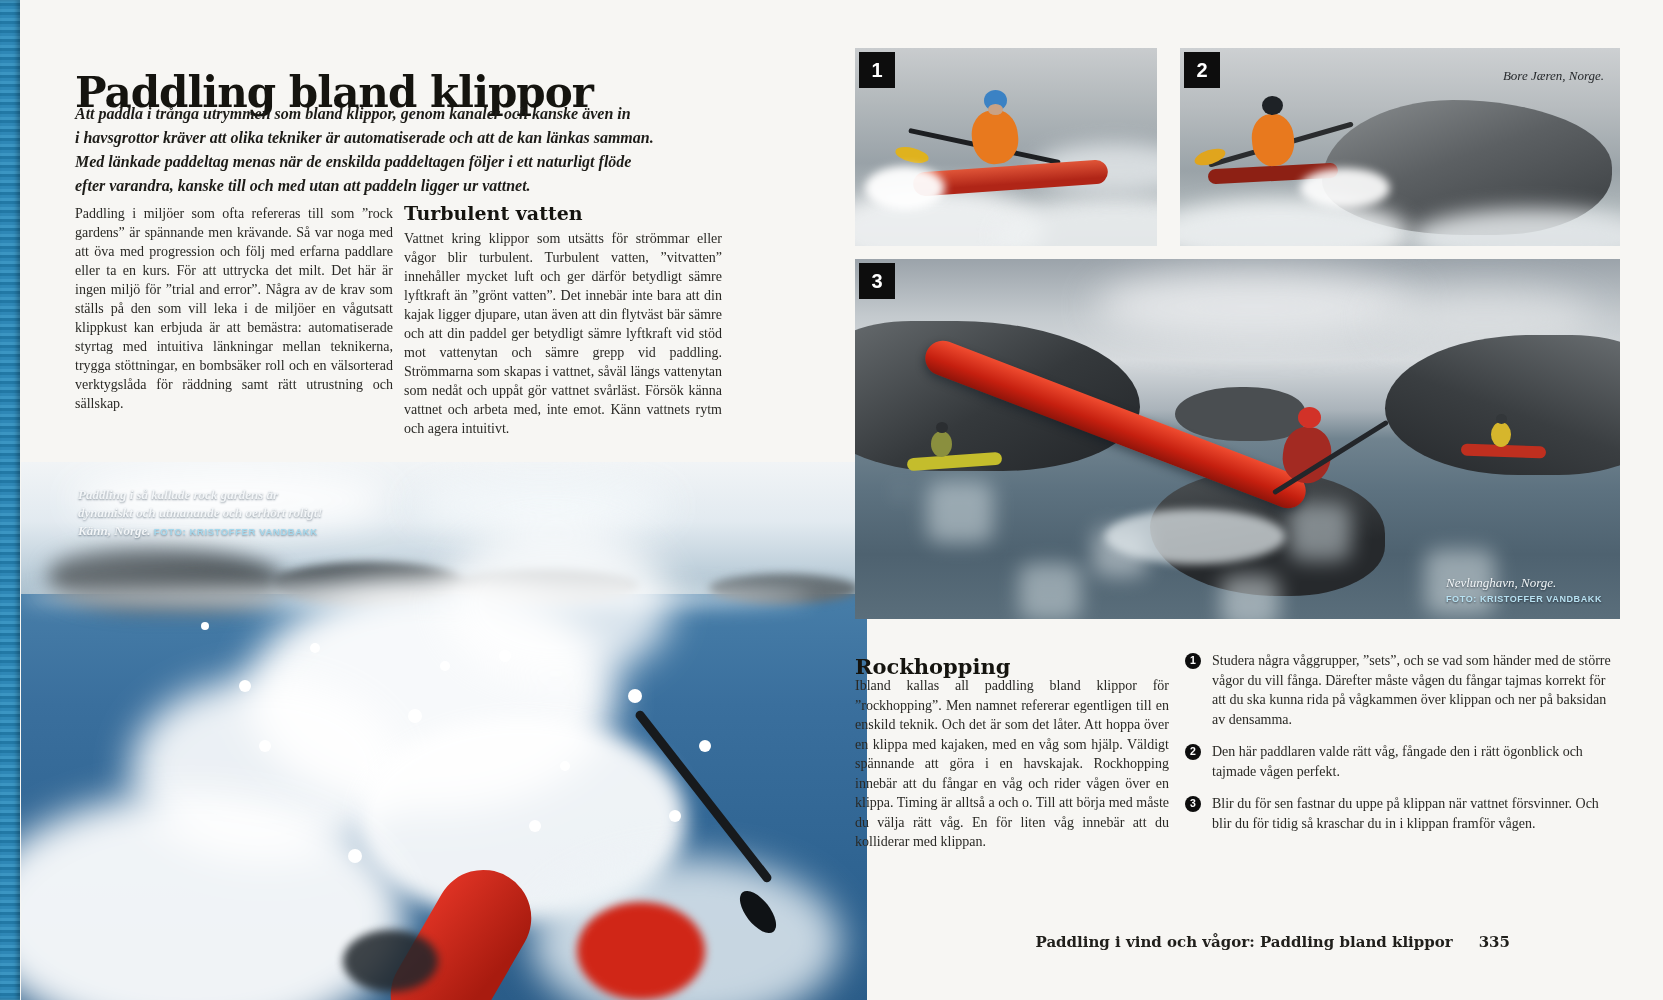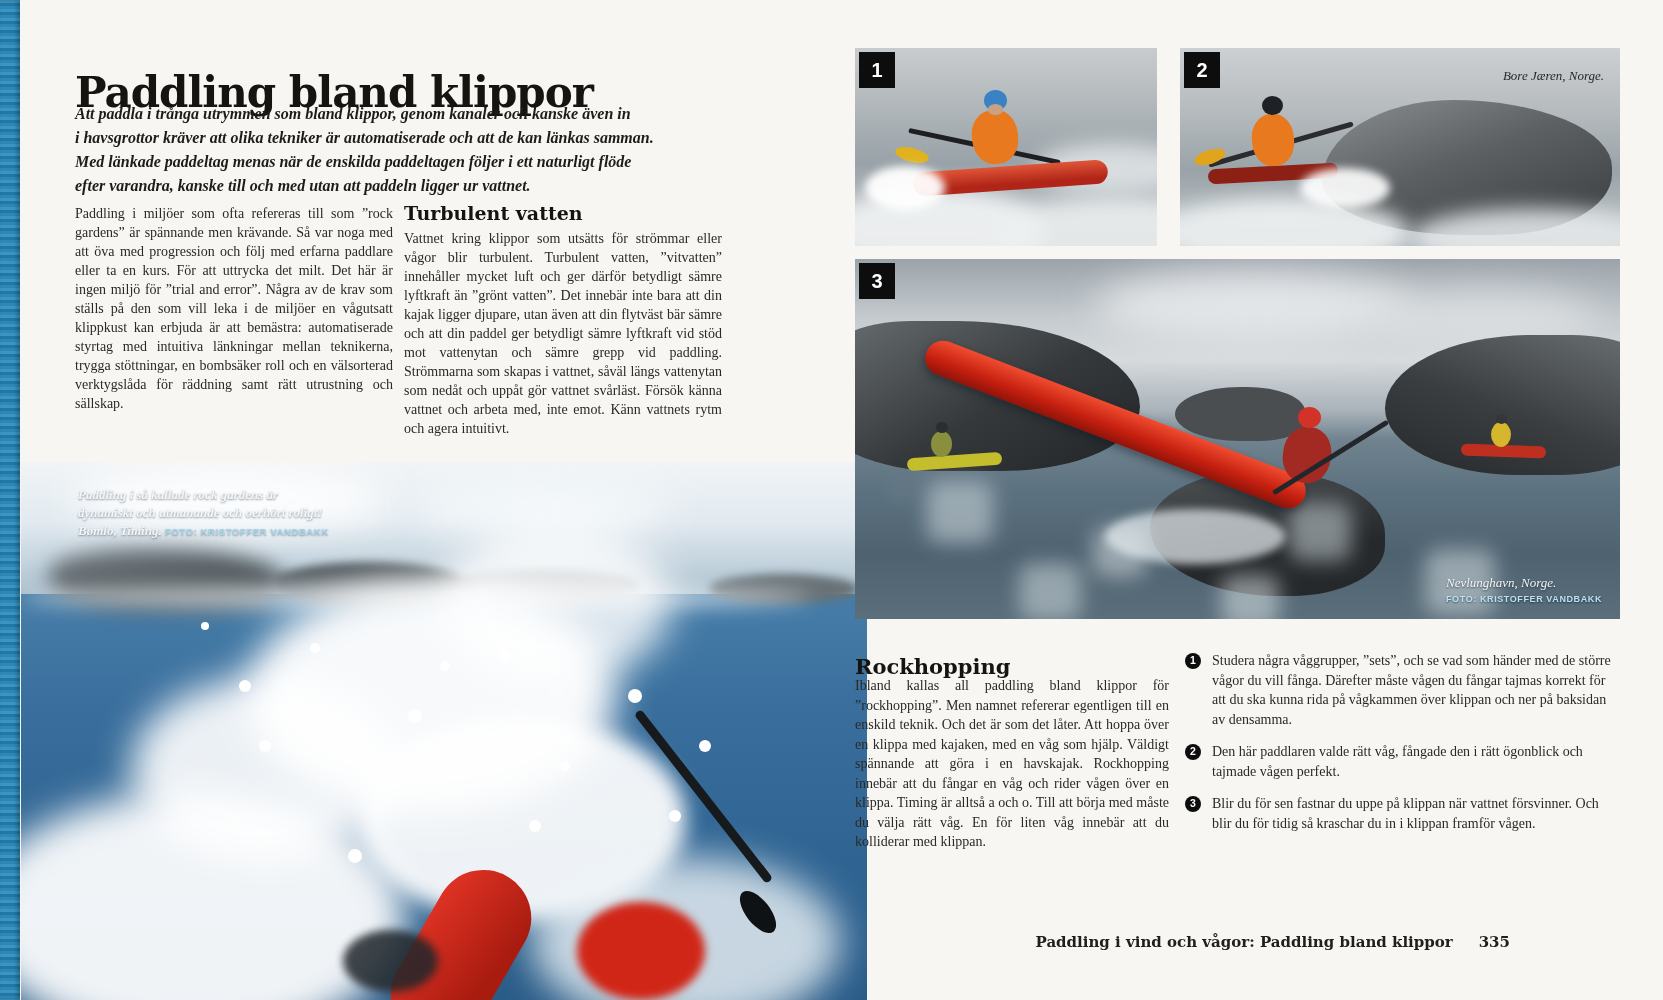--- a/index.html
+++ b/index.html
@@ -103,21 +103,21 @@
       box-shadow:40px 60px 0 2px #fff,110px 22px 0 1px #fff,210px 90px 0 3px #fff,300px 30px 0 2px #fff,360px 140px 0 1px #fff,430px 70px 0 3px #fff,470px 190px 0 2px #fff,150px 230px 0 3px #fff,260px 270px 0 2px #fff,390px 310px 0 4px #fff,60px 120px 0 2px #fff,330px 200px 0 2px #fff,500px 120px 0 2px #fff,240px 40px 0 1px #fff;"></div>
     <div style="position:absolute;left:575px;top:330px;width:215px;height:9px;border-radius:5px;background:#171a1d;transform:rotate(52deg);"></div>
     <div class="blob" style="left:712px;top:438px;width:50px;height:24px;background:#0f1215;transform:rotate(52deg);"></div>
     <div style="position:absolute;left:392px;top:402px;width:96px;height:185px;border-radius:48px;background:linear-gradient(100deg,#e23425,#a81b0f 80%);transform:rotate(30deg);"></div>
     <div class="blob soft2" style="left:556px;top:440px;width:128px;height:98px;background:#d02617;"></div>
     <div class="blob soft2" style="left:322px;top:468px;width:95px;height:62px;background:#20262b;opacity:.85;"></div>
     <div class="capL">
       <div>Paddling i så kallade rock gardens är</div>
       <div>dynamiskt och utmanande och oerhört roligt!</div>
       <div>
-        <span>Bømlo, Timing.</span>
+        <span>Känn, Norge.</span>
         <span class="credit">FOTO: KRISTOFFER VANDBAKK</span>
       </div>
     </div>
   </div>
 
   <div class="photo" style="left:855px;top:48px;width:302px;height:198px;background:linear-gradient(180deg,#c9ccce 0%,#b2b8bb 28%,#99a2a8 58%,#b6bdc0 82%,#a6aeb2 100%);">
     <div class="badge">1</div>
     <div class="blob soft" style="left:-30px;top:140px;width:220px;height:85px;background:#f2f4f5;opacity:.9;"></div>
     <div class="blob soft" style="left:140px;top:150px;width:240px;height:75px;background:#eef1f2;opacity:.85;"></div>
     <div class="blob soft" style="left:180px;top:95px;width:160px;height:50px;background:#e7ebed;opacity:.8;"></div>

